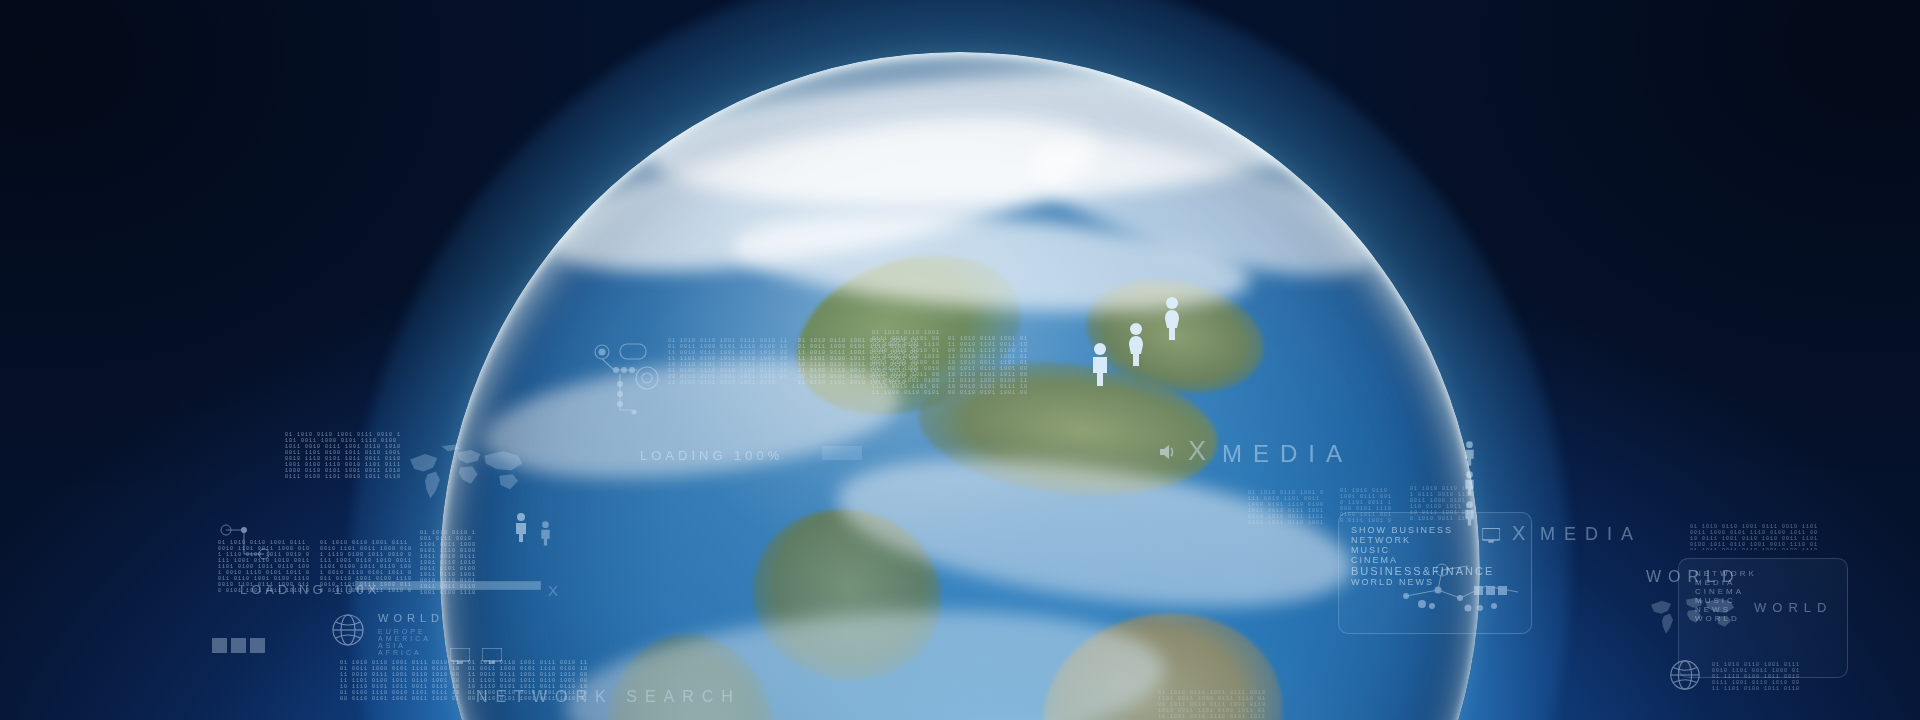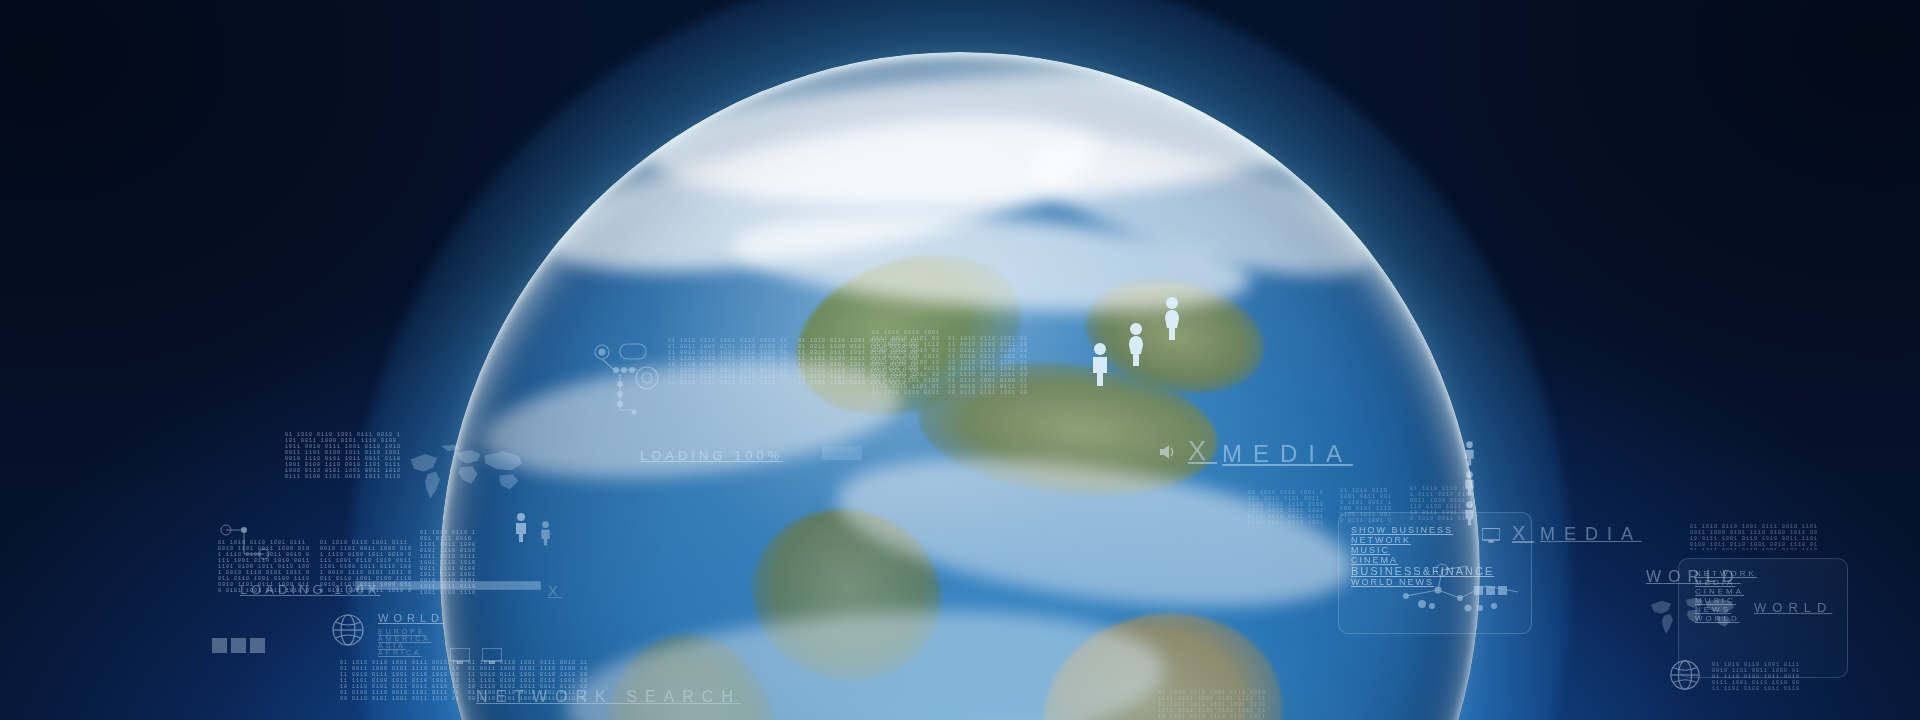--- a/index.html
+++ b/index.html
@@ -82,21 +82,21 @@
   .terminator{
     position:absolute; inset:0; border-radius:50%;
     background:linear-gradient(200deg, rgba(255,255,255,0.10) 0%, rgba(255,255,255,0) 30%, rgba(4,20,48,0.10) 62%, rgba(4,16,40,0.45) 100%);
   }
 
   
   .hud{ position:absolute; color:#bcd8f2; opacity:.55; }
   .hud-label{
     font-family:"Liberation Sans", sans-serif;
     letter-spacing:4px; font-size:13px; color:#cfe4f7;
-    white-space:nowrap; text-transform:uppercase;text-decoration:underline;
+    white-space:nowrap; text-transform:uppercase;
   }
   .hud-dim{ opacity:.42; }
   .hud-faint{ opacity:.28; }
 
   .codeblock{
     font-family:"Liberation Mono", monospace;
     font-size:5px; line-height:6px; letter-spacing:1px;
     color:#cfe6fb; word-break:break-all; overflow:hidden;
     opacity:.5;
   }

